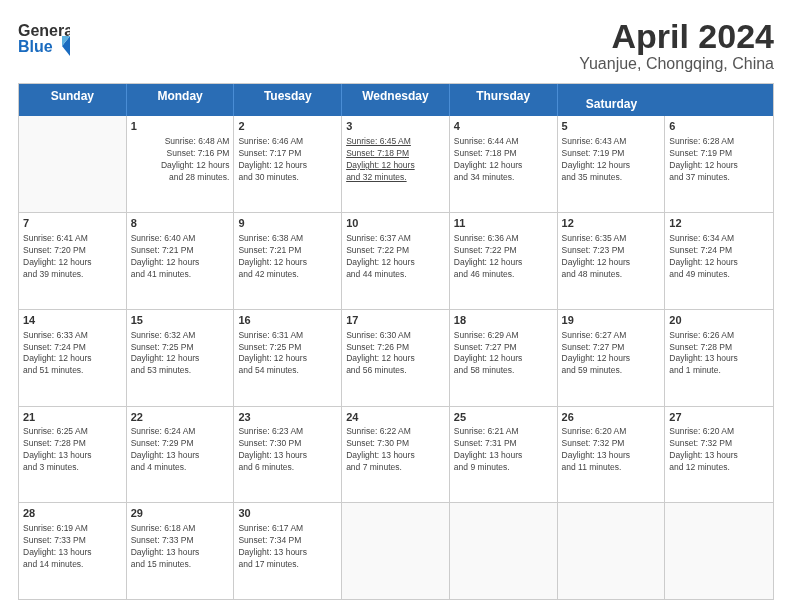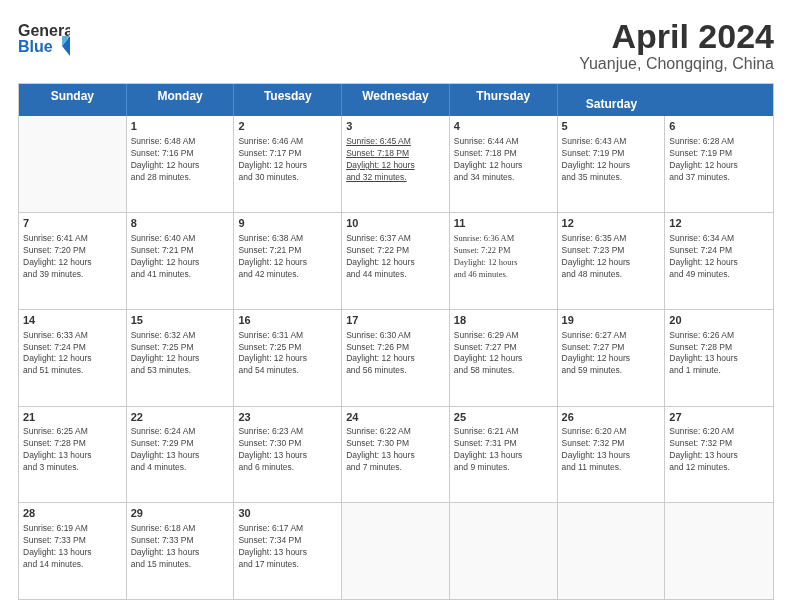--- a/index.html
+++ b/index.html
@@ -124,21 +124,21 @@
         <div class="cal-header-cell">Tuesday</div>
         <div class="cal-header-cell">Wednesday</div>
         <div class="cal-header-cell">Thursday</div>
         <div class="cal-header-cell">Saturday</div>
       </div>
     <div class="cal-body">
     <div class="cal-week">
           <div class="cal-cell empty"></div>
           <div class="cal-cell">
             <span class="day-num">1</span>
-            <div class="cell-info" style="white-space: pre-line;">Sunrise: 6:48 AM
+            <div class="cell-info" style="white-space: pre-line; text-align: right;">Sunrise: 6:48 AM
 Sunset: 7:16 PM
 Daylight: 12 hours
 and 28 minutes.</div>
           </div>
           <div class="cal-cell">
             <span class="day-num">2</span>
             <div class="cell-info" style="white-space: pre-line;">Sunrise: 6:46 AM
 Sunset: 7:17 PM
 Daylight: 12 hours
 and 30 minutes.</div>
@@ -196,21 +196,21 @@
           </div>
           <div class="cal-cell">
             <span class="day-num">10</span>
             <div class="cell-info" style="white-space: pre-line;">Sunrise: 6:37 AM
 Sunset: 7:22 PM
 Daylight: 12 hours
 and 44 minutes.</div>
           </div>
           <div class="cal-cell">
             <span class="day-num">11</span>
-            <div class="cell-info" style="white-space: pre-line; font-family: Liberation Serif, serif;">Sunrise: 6:36 AM
+            <div class="cell-info" style="white-space: pre-line;">Sunrise: 6:36 AM
 Sunset: 7:22 PM
 Daylight: 12 hours
 and 46 minutes.</div>
           </div>
           <div class="cal-cell">
             <span class="day-num">12</span>
             <div class="cell-info" style="white-space: pre-line;">Sunrise: 6:35 AM
 Sunset: 7:23 PM
 Daylight: 12 hours
 and 48 minutes.</div>

